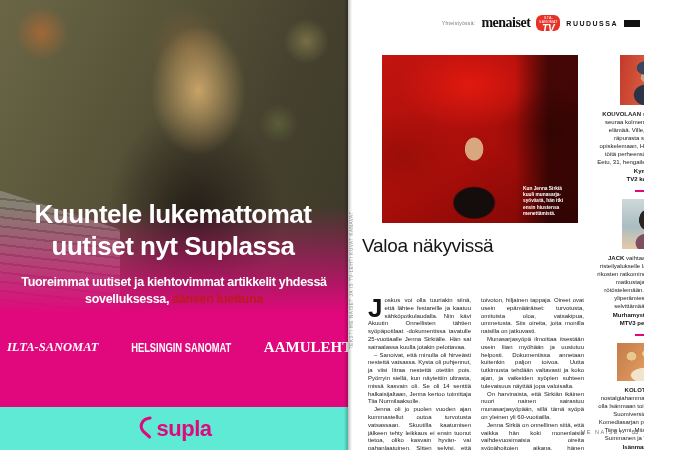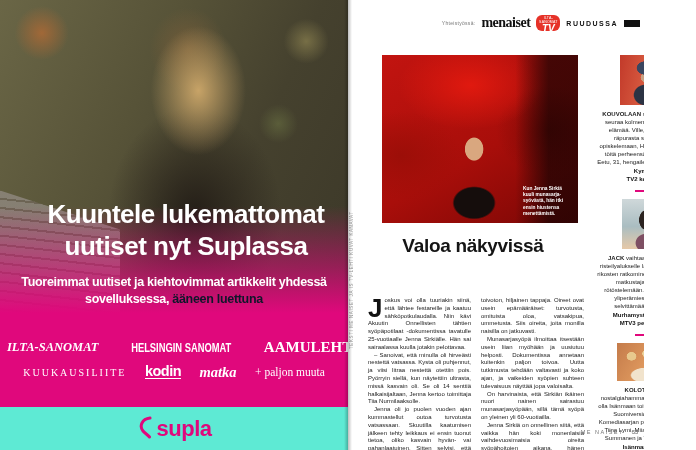--- a/index.html
+++ b/index.html
@@ -14,25 +14,25 @@
       radial-gradient(ellipse 120px 150px at 56% 52%, rgba(34,28,22,.95) 0%, rgba(34,28,22,0) 72%),
       radial-gradient(circle 36px at 12% 8%, rgba(176,106,53,.8) 0%, rgba(176,106,53,0) 75%),
       radial-gradient(circle 30px at 88% 10%, rgba(140,130,80,.7) 0%, rgba(140,130,80,0) 75%),
       radial-gradient(circle 26px at 80% 30%, rgba(105,112,66,.6) 0%, rgba(105,112,66,0) 75%),
       linear-gradient(115deg, #6a6646 0%, #575338 34%, #45412e 60%, #3a3627 100%);}
   .ad-bricks{position:absolute;left:0;top:210px;width:120px;height:200px;
     background:repeating-linear-gradient(168deg, #8d867c 0 7px, #6f6658 7px 9px);
     transform:skewY(18deg);opacity:.85;}
   .ad-pink-fade{position:absolute;left:0;top:0;width:348px;height:412px;
     background:linear-gradient(180deg, rgba(224,8,124,0) 50%, rgba(224,8,124,.55) 65%, #e0087c 76%);}
-  .ad-headline{position:absolute;left:0;top:198px;width:332px;padding:0 20px;text-align:center;
+  .ad-headline{position:absolute;left:0;top:198px;width:332px;padding:0 7px;text-align:center;
     color:#fff;font-size:26px;line-height:32px;font-weight:bold;letter-spacing:-.5px;}
   .ad-sub{position:absolute;left:0;top:274px;width:336px;padding:0 6px;text-align:center;
     color:#fff;font-size:12.5px;line-height:17px;font-weight:bold;letter-spacing:-.3px;}
-  .hl-yellow{color:#0f172a;}
+  .hl-yellow{color:#b91c1c;}
   .ad-brands{position:absolute;left:0;top:338px;width:348px;text-align:center;color:#fff;}
   .brand-row{margin:0 0 6px 0;white-space:nowrap;}
   .brand{display:inline-block;margin:0 7px;vertical-align:middle;}
   .b-iltasanomat{font-family:"Liberation Serif",serif;font-style:italic;font-weight:bold;font-size:12.5px;}
   .b-hs{font-weight:bold;font-size:12px;transform:scaleX(.78);transform-origin:center;letter-spacing:0;}
   .b-aamulehti{font-family:"Liberation Serif",serif;font-weight:bold;font-size:15px;}
   .b-satakunnan{font-weight:bold;font-size:12px;transform:scaleX(.8);transform-origin:center;}
   .b-gloria{font-family:"Liberation Serif",serif;font-size:12px;letter-spacing:3px;}
   .b-hyvaterveys{font-weight:bold;font-size:12.5px;letter-spacing:-.5px;}
   .b-kuukausiliite{font-family:"Liberation Serif",serif;font-size:10px;letter-spacing:2px;}
@@ -61,22 +61,22 @@
     background:
       linear-gradient(90deg, rgba(0,0,0,0) 68%, rgba(10,2,2,.65) 85%),
       radial-gradient(ellipse 16px 20px at 47% 56%, #d9a77f 55%, rgba(217,167,127,0) 60%),
       radial-gradient(ellipse 34px 26px at 47% 88%, #150d0c 58%, rgba(21,13,12,0) 64%),
       radial-gradient(ellipse 90px 55px at 45% 18%, #e0190f 0%, rgba(224,25,15,0) 80%),
       radial-gradient(ellipse 70px 60px at 85% 45%, #7c0a06 0%, rgba(124,10,6,0) 75%),
       radial-gradient(ellipse 80px 60px at 10% 60%, #9c0e08 0%, rgba(156,14,8,0) 75%),
       linear-gradient(150deg, #c21410 0%, #a80e0a 55%, #7a0705 100%);}
   .feat-caption{position:absolute;right:5px;bottom:6px;width:50px;color:#fff;
     font-size:4.8px;line-height:6.2px;font-weight:bold;}
-  .art-headline{position:absolute;left:14px;top:235px;width:222px;text-align:center;
-    font-size:19px;font-weight:bold;color:#151515;letter-spacing:-.3px;}
+  .art-headline{position:absolute;left:14px;top:235px;width:222px;
+    font-size:19px;font-weight:normal;color:#151515;letter-spacing:-.3px;}
   .art-lead{position:absolute;left:13px;top:262px;width:224px;text-align:center;
     font-size:8px;line-height:10.5px;color:#4a4a4a;letter-spacing:-.1px;}
   .art-cols{position:absolute;left:20px;top:297px;width:216px;display:flex;gap:10px;}
   .col{width:103px;font-size:6px;line-height:7.8px;color:#222;text-align:justify;}
   .col p{margin:0;}
   .col p + p{text-indent:6px;}
   .dropcap{float:left;font-size:26px;line-height:22px;font-weight:bold;padding-right:2px;color:#111;}
   .credit-vert{position:absolute;left:1px;top:150px;height:260px;writing-mode:vertical-rl;
     transform:rotate(180deg);font-size:4.5px;letter-spacing:.6px;color:#999;text-align:center;}
   .sidebar{position:absolute;left:249px;top:55px;width:97px;}
@@ -118,26 +118,20 @@
     </div>
     <div class="ad-pink-fade"></div>
     <div class="ad-headline">Kuuntele lukemattomat uutiset nyt Suplassa</div>
     <div class="ad-sub"><span>Tuoreimmat uutiset ja kiehtovimmat artikkelit yhdessä sovelluksessa, </span><span class="hl-yellow">ääneen luettuna</span></div>
     <div class="ad-brands">
       <div class="brand-row">
         <span class="brand b-iltasanomat">ILTA-SANOMAT</span>
         <span class="brand b-hs">HELSINGIN SANOMAT</span>
         <span class="brand b-aamulehti">AAMULEHTI</span>
       </div>
-      <div class="brand-row">
-        <span class="brand b-kuukausiliite">KUUKAUSILIITE</span>
-        <span class="brand b-kodin">kodin</span>
-        <span class="brand b-matka">matka</span>
-        <span class="brand b-muuta">+ paljon muuta</span>
-      </div>
     </div>
     <div class="ad-whitebar">
       <div class="supla">
         <span>
           <svg width="16" height="24" viewBox="0 0 16 24">
             <path d="M13 3 C5 4 2 11 6 16 C8 18.5 11 20 12.5 22" fill="none" stroke="#e0087c" stroke-width="3" stroke-linecap="round"></path>
           </svg>
         </span>
         <span class="supla-text">supla</span>
       </div>

